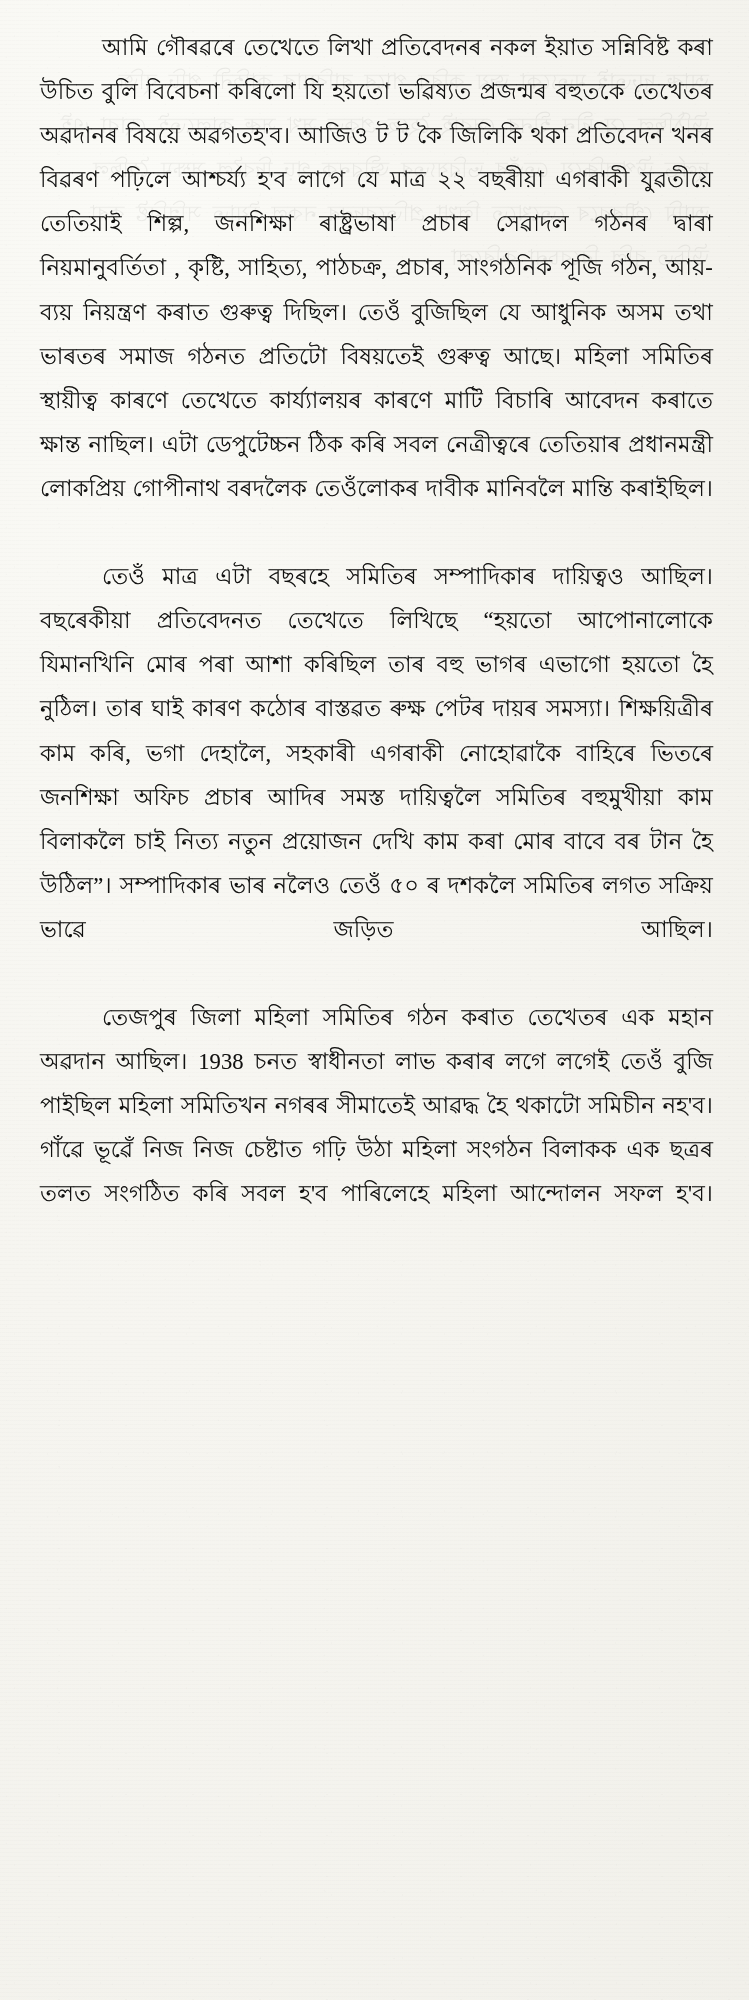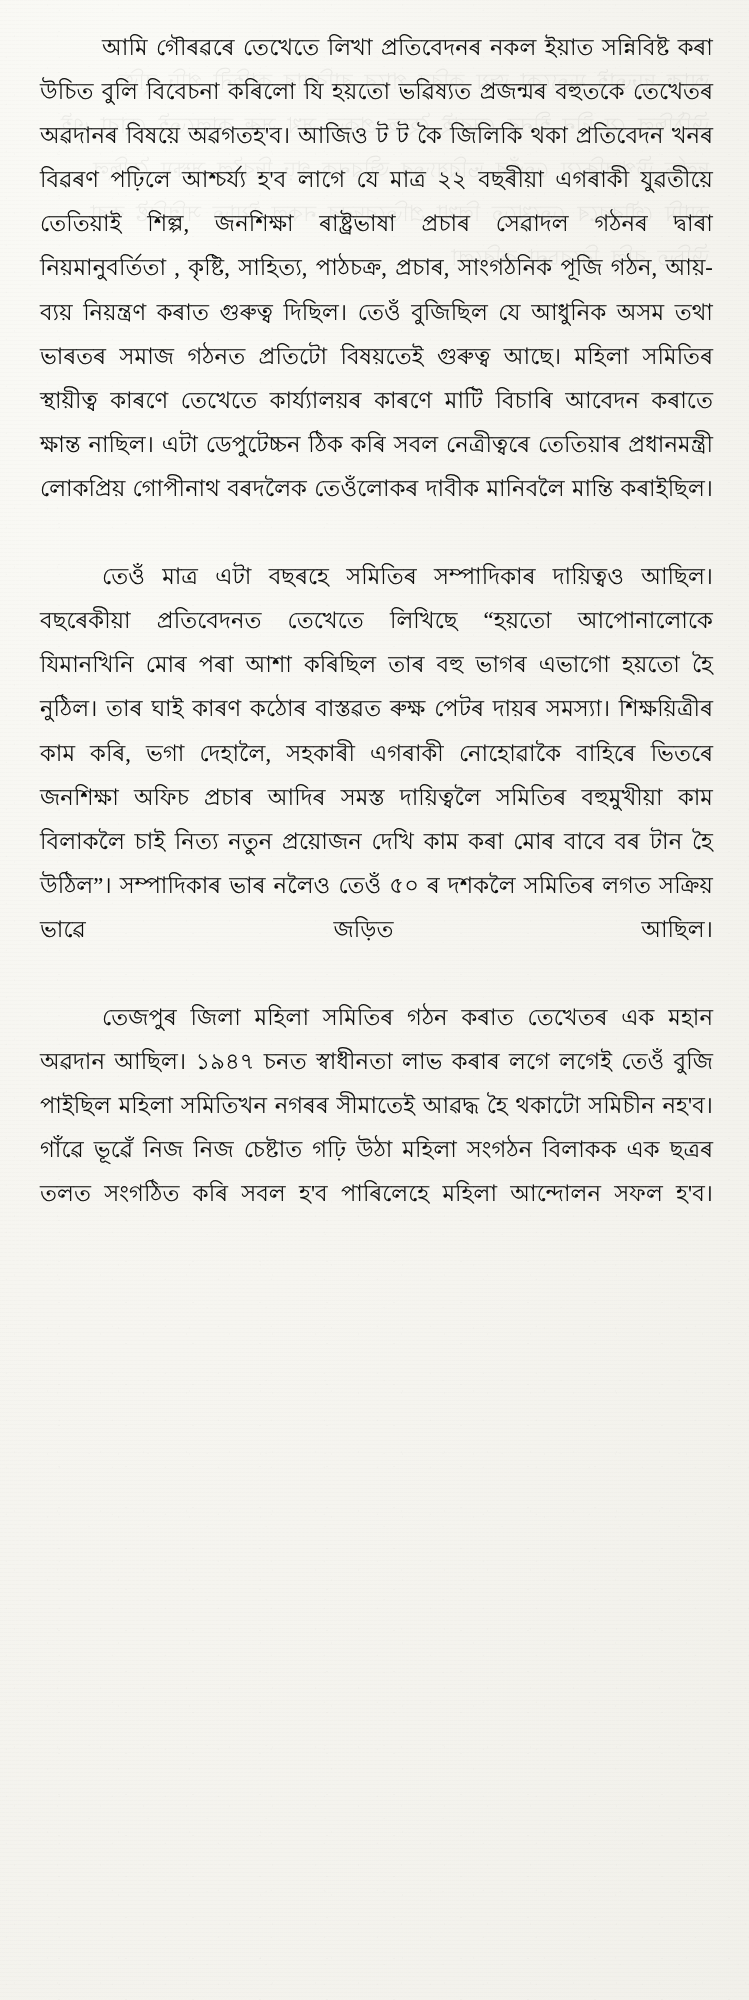--- a/index.html
+++ b/index.html
@@ -100,17 +100,17 @@
 </head>
 <body>
 
 <div id="page">
 
   <div id="ghost">আৰু দৃঢ়তাই মৃত্যুকো জয় কৰিব পাৰে ৰাবিয়াৰ কাহিনী পঢ়ি বুজি উঠিছিল যে দীন হীনৰ সেৱাই হৈছে প্ৰকৃত সুখ সৰু কালতেই হোৱা এই দুৰ্লভ উপলব্ধিয়ে তেওঁৰ ভৱিষ্যতৰ জীৱনক গঢ় দিবলৈ সক্ষম হৈছিল আমি গৌৰৱৰে তেখেতে লিখা প্ৰতিবেদনৰ নকল ইয়াত সন্নিবিষ্ট কৰা উচিত বুলি বিবেচনা কৰিলো</div>
 
   <div id="content">
     <p class="para indent">আমি গৌৰৱৰে তেখেতে লিখা প্ৰতিবেদনৰ নকল ইয়াত সন্নিবিষ্ট কৰা উচিত বুলি বিবেচনা কৰিলো যি হয়তো ভৱিষ্যত প্ৰজন্মৰ বহুতকে তেখেতৰ অৱদানৰ বিষয়ে অৱগতহ'ব। আজিও ট ট কৈ জিলিকি থকা প্ৰতিবেদন খনৰ বিৱৰণ পঢ়িলে আশ্চৰ্য্য হ'ব লাগে যে মাত্ৰ ২২ বছৰীয়া এগৰাকী যুৱতীয়ে তেতিয়াই শিল্প, জনশিক্ষা ৰাষ্ট্ৰভাষা প্ৰচাৰ সেৱাদল গঠনৰ দ্বাৰা নিয়মানুবৰ্তিতা , কৃষ্টি, সাহিত্য, পাঠচক্ৰ, প্ৰচাৰ, সাংগঠনিক পূজি গঠন, আয়-ব্যয় নিয়ন্ত্ৰণ কৰাত গুৰুত্ব দিছিল। তেওঁ বুজিছিল যে আধুনিক অসম তথা ভাৰতৰ সমাজ গঠনত প্ৰতিটো বিষয়তেই গুৰুত্ব আছে। মহিলা সমিতিৰ স্থায়ীত্ব কাৰণে তেখেতে কাৰ্য্যালয়ৰ কাৰণে মাটি বিচাৰি আবেদন কৰাতে ক্ষান্ত নাছিল। এটা ডেপুটেচ্চন ঠিক কৰি সবল নেত্ৰীত্বৰে তেতিয়াৰ প্ৰধানমন্ত্ৰী লোকপ্ৰিয় গোপীনাথ বৰদলৈক তেওঁলোকৰ দাবীক মানিবলৈ মান্তি কৰাইছিল।</p>
     <p class="para indent">তেওঁ মাত্ৰ এটা বছৰহে সমিতিৰ সম্পাদিকাৰ দায়িত্বও আছিল। বছৰেকীয়া প্ৰতিবেদনত তেখেতে লিখিছে “হয়তো আপোনালোকে যিমানখিনি মোৰ পৰা আশা কৰিছিল তাৰ বহু ভাগৰ এভাগো হয়তো হৈ নুঠিল। তাৰ ঘাই কাৰণ কঠোৰ বাস্তৱত ৰুক্ষ পেটৰ দায়ৰ সমস্যা। শিক্ষয়িত্ৰীৰ কাম কৰি, ভগা দেহালৈ, সহকাৰী এগৰাকী নোহোৱাকৈ বাহিৰে ভিতৰে জনশিক্ষা অফিচ প্ৰচাৰ আদিৰ সমস্ত দায়িত্বলৈ সমিতিৰ বহুমুখীয়া কাম বিলাকলৈ চাই নিত্য নতুন প্ৰয়োজন দেখি কাম কৰা মোৰ বাবে বৰ টান হৈ উঠিল”। সম্পাদিকাৰ ভাৰ নলৈও তেওঁ ৫০ ৰ দশকলৈ সমিতিৰ লগত সক্ৰিয় ভাৱে জড়িত আছিল।</p>
-    <p class="para indent">তেজপুৰ জিলা মহিলা সমিতিৰ গঠন কৰাত তেখেতৰ এক মহান অৱদান আছিল। ১৯৪৭ চনত স্বাধীনতা লাভ কৰাৰ লগে লগেই তেওঁ বুজি পাইছিল মহিলা সমিতিখন নগৰৰ সীমাতেই আৱদ্ধ হৈ থকাটো সমিচীন নহ'ব। গাঁৱে ভূৱেঁ নিজ নিজ চেষ্টাত গঢ়ি উঠা মহিলা সংগঠন বিলাকক এক ছত্ৰৰ তলত সংগঠিত কৰি সবল হ'ব পাৰিলেহে মহিলা আন্দোলন সফল হ'ব।</p>
+    <p class="para indent">তেজপুৰ জিলা মহিলা সমিতিৰ গঠন কৰাত তেখেতৰ এক মহান অৱদান আছিল। 1938 চনত স্বাধীনতা লাভ কৰাৰ লগে লগেই তেওঁ বুজি পাইছিল মহিলা সমিতিখন নগৰৰ সীমাতেই আৱদ্ধ হৈ থকাটো সমিচীন নহ'ব। গাঁৱে ভূৱেঁ নিজ নিজ চেষ্টাত গঢ়ি উঠা মহিলা সংগঠন বিলাকক এক ছত্ৰৰ তলত সংগঠিত কৰি সবল হ'ব পাৰিলেহে মহিলা আন্দোলন সফল হ'ব।</p>
   </div>
 
   <div id="grain"></div>
 </div>
 
 </body></html>

